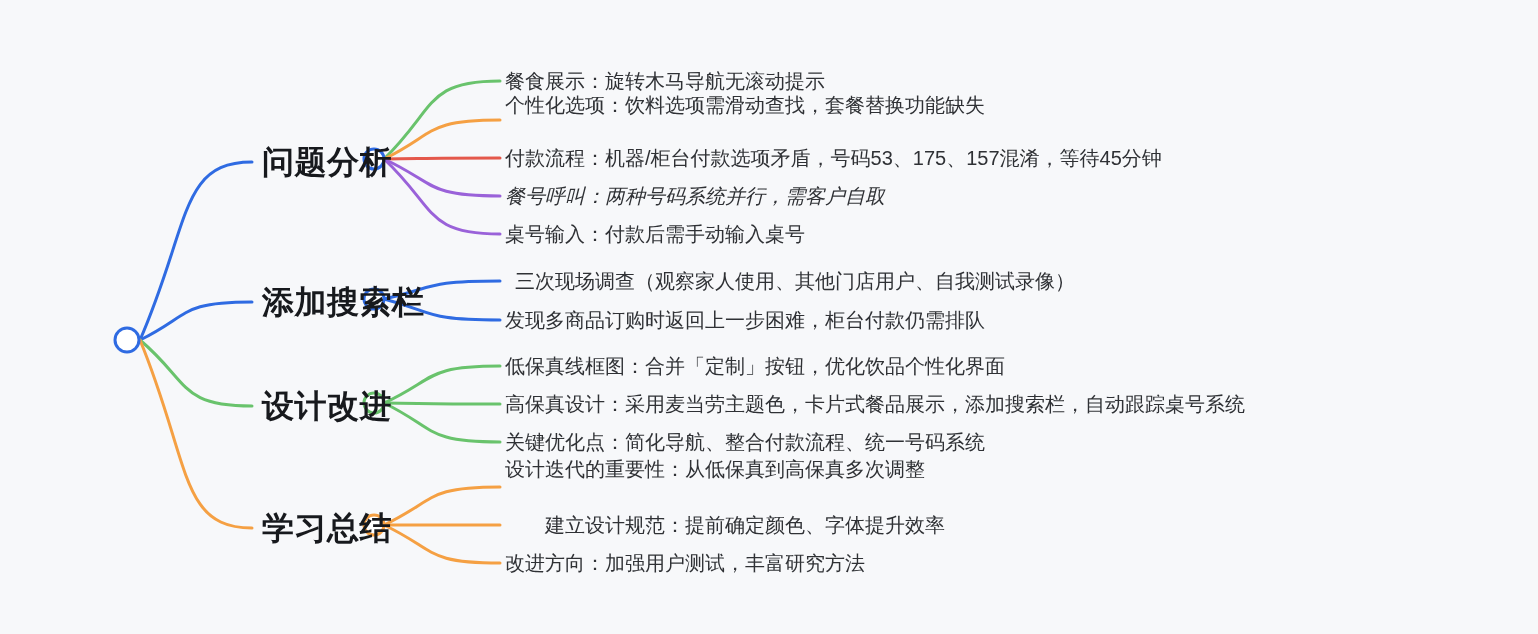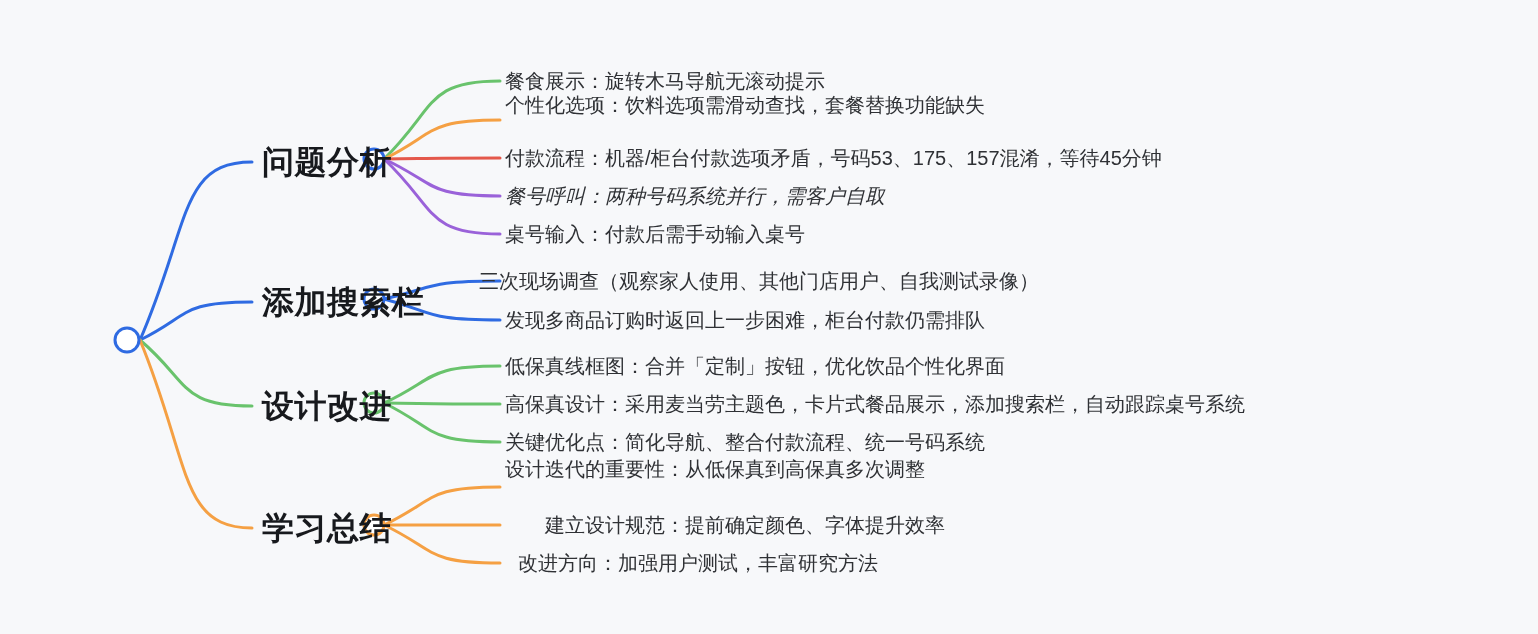--- a/index.html
+++ b/index.html
@@ -54,24 +54,24 @@
       <circle cx="374" cy="525" r="10" fill="#ffffff" stroke="#f5a043" stroke-width="3"></circle>
     </svg>
   <div id="nodes">
       <div class="topic branch-label" style="left: 262px; top: 162px;">问题分析</div>
       <div class="topic item-label" style="left: 505px; top: 81px;">餐食展示：旋转木马导航无滚动提示</div>
       <div class="topic item-label" style="left: 505px; top: 105px;">个性化选项：饮料选项需滑动查找，套餐替换功能缺失</div>
       <div class="topic item-label" style="left: 505px; top: 158px;">付款流程：机器/柜台付款选项矛盾，号码53、175、157混淆，等待45分钟</div>
       <div class="topic item-label" style="left: 505px; top: 196px; font-style: italic;">餐号呼叫：两种号码系统并行，需客户自取</div>
       <div class="topic item-label" style="left: 505px; top: 234px;">桌号输入：付款后需手动输入桌号</div>
       <div class="topic branch-label" style="left: 262px; top: 302px;">添加搜索栏</div>
-      <div class="topic item-label" style="left: 479px; top: 281px;">三次现场调查（观察家人使用、其他门店用户、自我测试录像）</div>
+      <div class="topic item-label" style="left: 515px; top: 281px;">三次现场调查（观察家人使用、其他门店用户、自我测试录像）</div>
       <div class="topic item-label" style="left: 505px; top: 320px;">发现多商品订购时返回上一步困难，柜台付款仍需排队</div>
       <div class="topic branch-label" style="left: 262px; top: 406px;">设计改进</div>
       <div class="topic item-label" style="left: 505px; top: 366px;">低保真线框图：合并「定制」按钮，优化饮品个性化界面</div>
       <div class="topic item-label" style="left: 505px; top: 404px;">高保真设计：采用麦当劳主题色，卡片式餐品展示，添加搜索栏，自动跟踪桌号系统</div>
       <div class="topic item-label" style="left: 505px; top: 442px;">关键优化点：简化导航、整合付款流程、统一号码系统</div>
       <div class="topic branch-label" style="left: 262px; top: 528px;">学习总结</div>
       <div class="topic item-label" style="left: 505px; top: 469px;">设计迭代的重要性：从低保真到高保真多次调整</div>
       <div class="topic item-label" style="left: 505px; top: 525px; margin-left: 40px;">建立设计规范：提前确定颜色、字体提升效率</div>
-      <div class="topic item-label" style="left: 518px; top: 563px;">改进方向：加强用户测试，丰富研究方法</div>
+      <div class="topic item-label" style="left: 505px; top: 563px;">改进方向：加强用户测试，丰富研究方法</div>
     </div>
 </div>
 
 </body></html>

